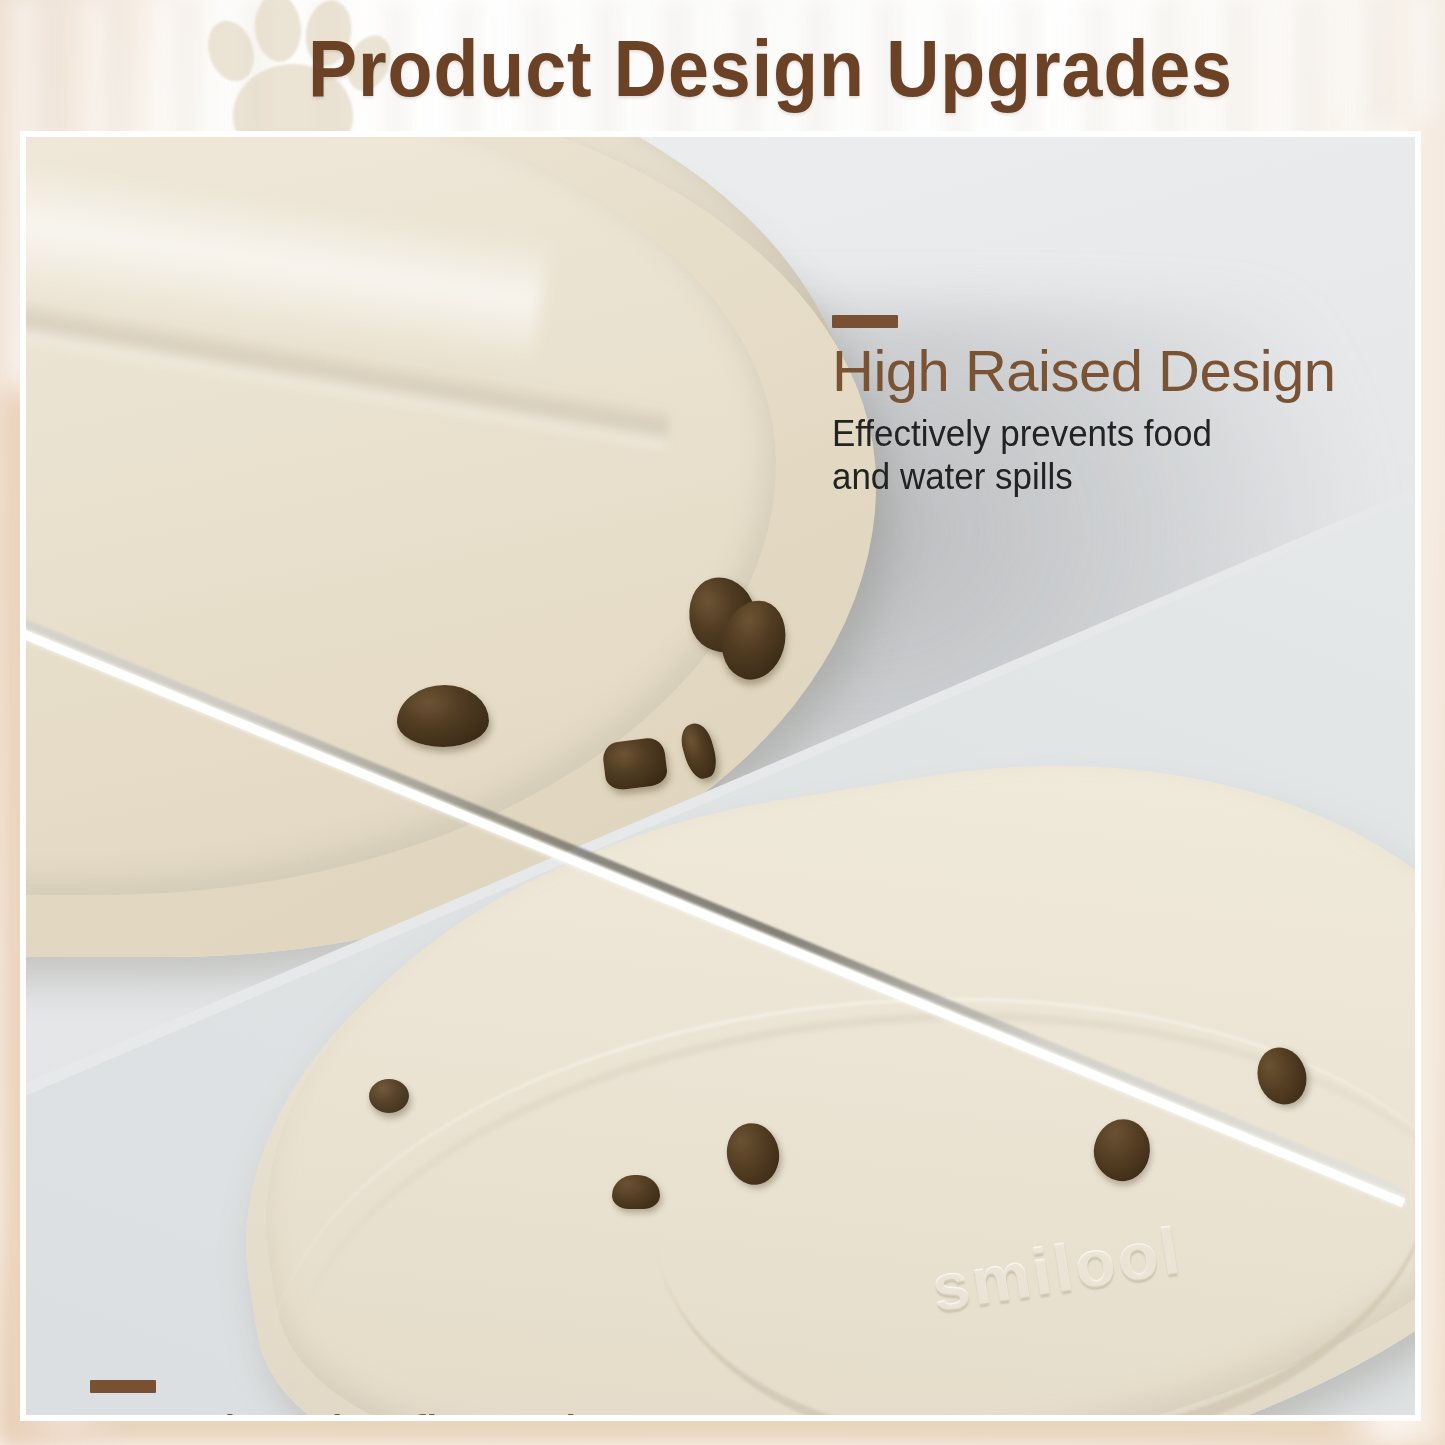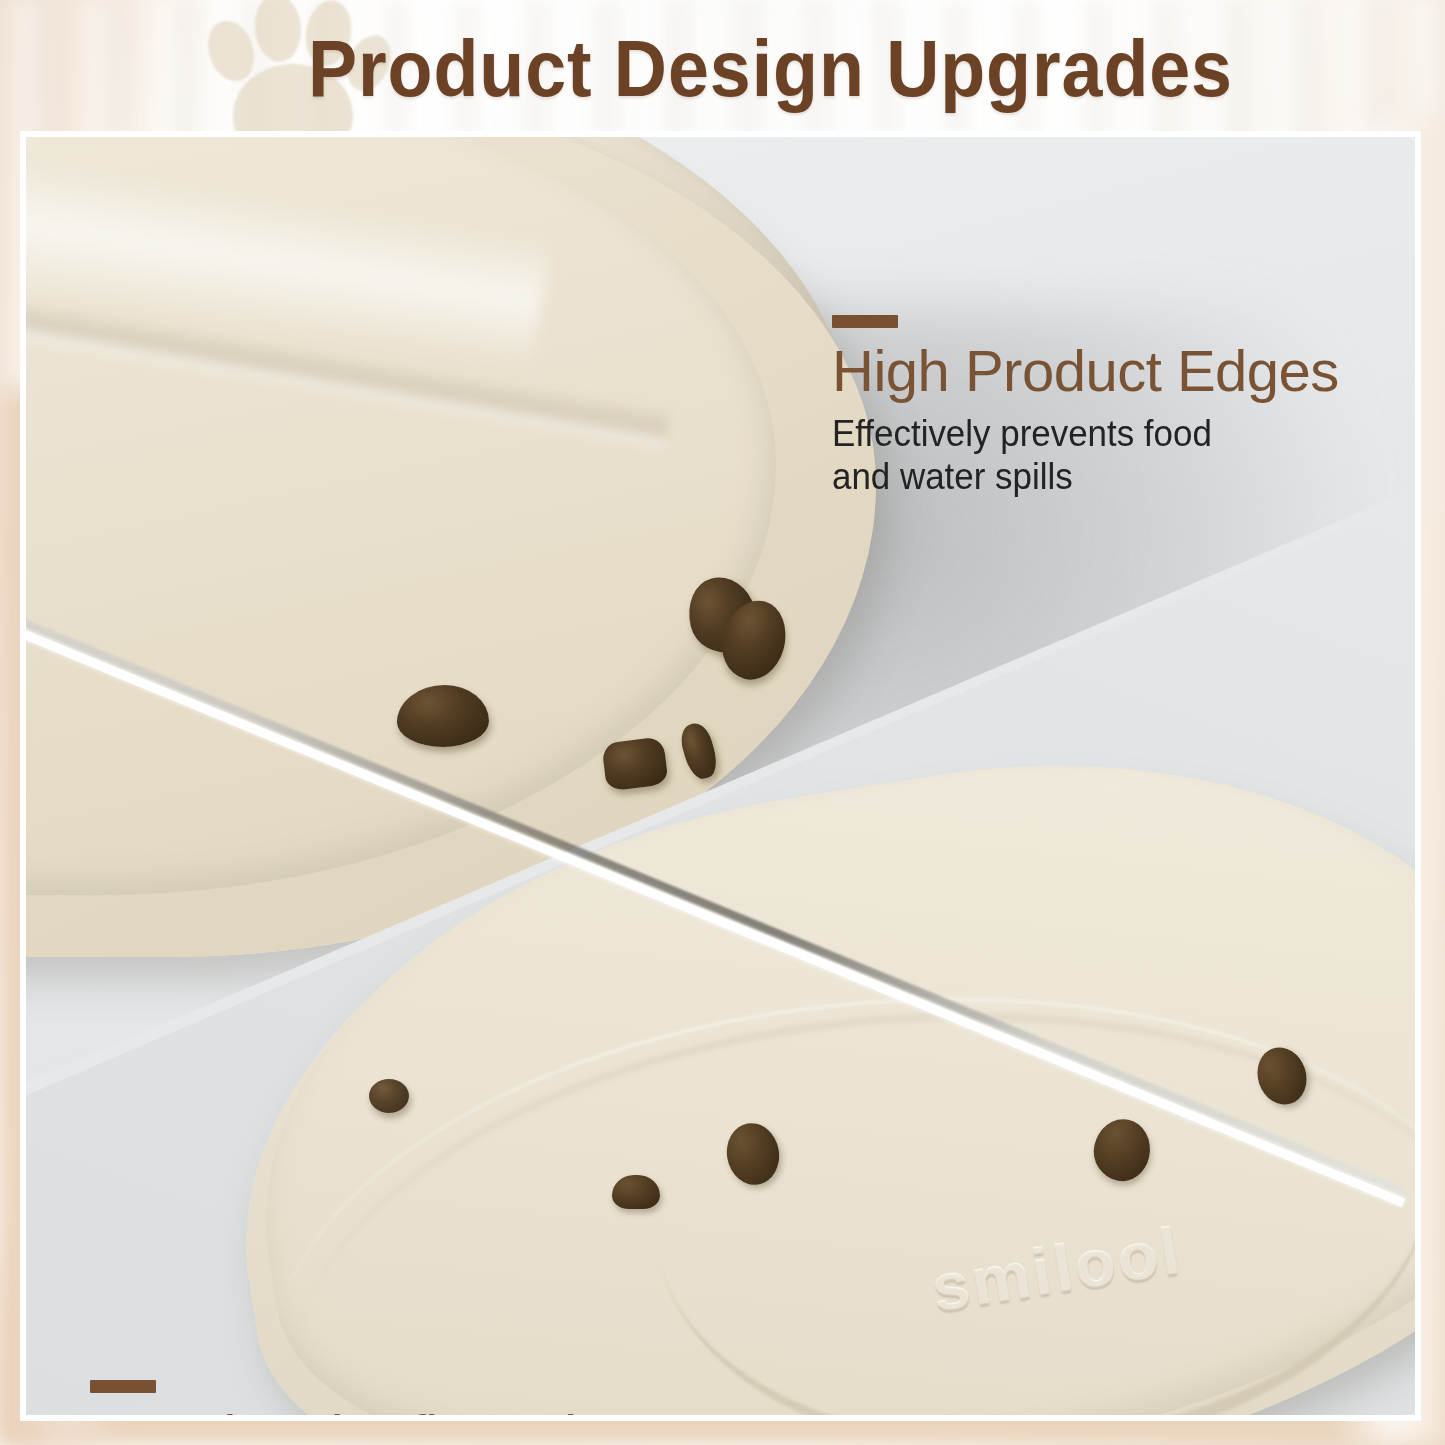--- a/index.html
+++ b/index.html
@@ -337,21 +337,21 @@
     </div>
 
     <div class="sep">
       <div class="sep-dark"></div>
       <div class="sep-line"></div>
     </div>
 
 
     <div class="feat-top">
       <div class="dash"></div>
-      <div class="feature-title">High Product Edges</div>
+      <div class="feature-title">High Raised Design</div>
       <div class="feature-sub">
         <div>Effectively prevents food</div>
         <div>and water spills</div>
       </div>
     </div>
 
     <div class="feat-bottom">
       <div class="dash"></div>
       <div class="feature-title">Keeping the floor clean</div>
 

